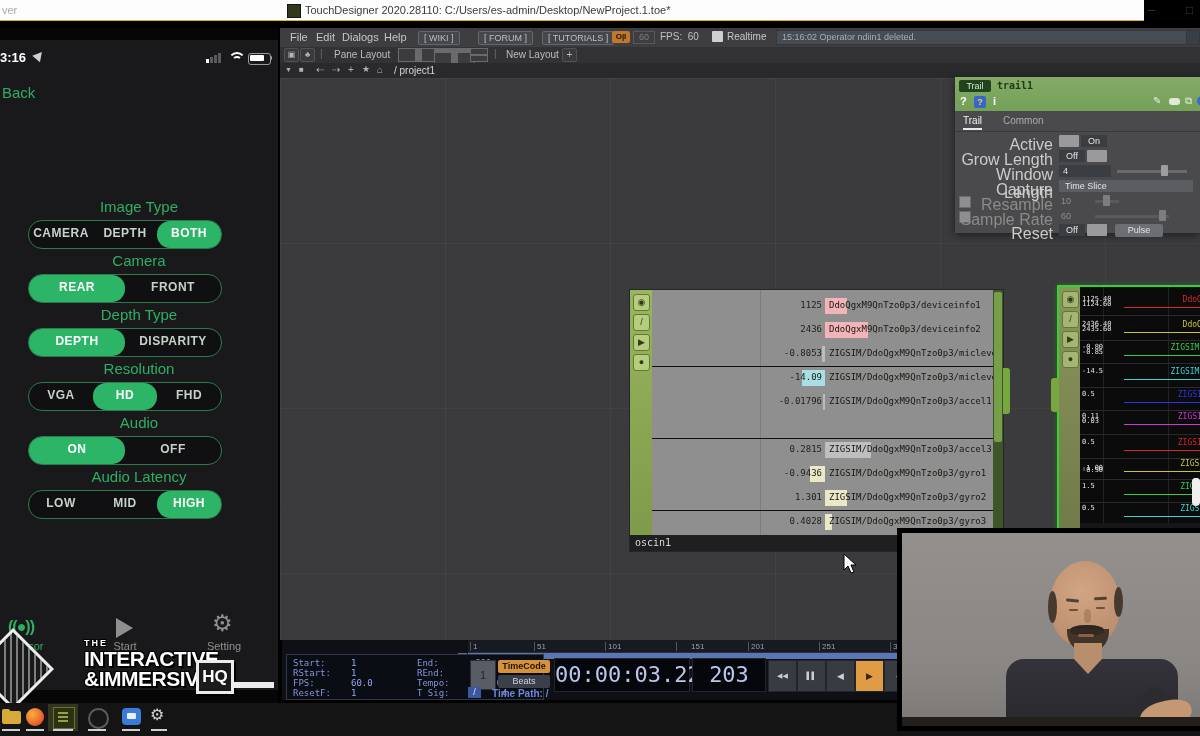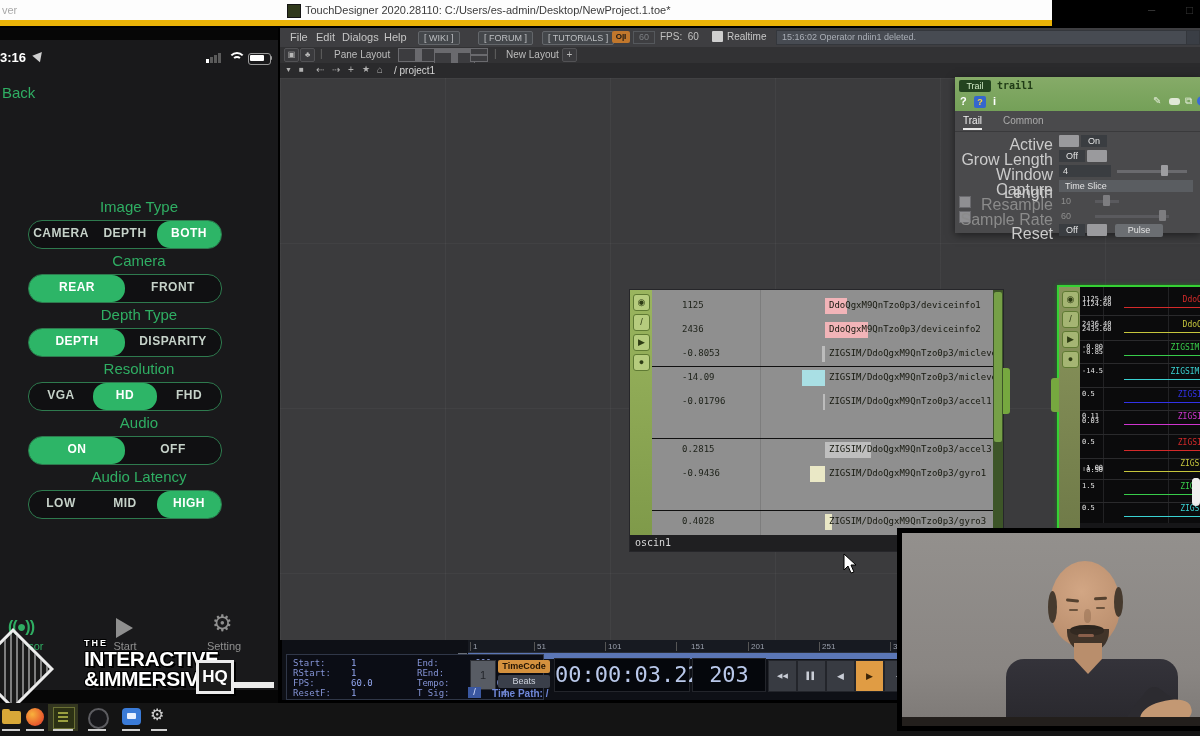--- a/index.html
+++ b/index.html
@@ -1,21 +1,21 @@
 <!DOCTYPE html>
 <html><head>
 <meta charset="utf-8">
 <style>
   html,body{margin:0;padding:0;background:#000;}
   #stage{position:relative;width:1200px;height:736px;overflow:hidden;background:#000;
          font-family:"Liberation Sans",sans-serif;-webkit-font-smoothing:antialiased;}
   .abs{position:absolute;}
   .mono{font-family:"DejaVu Sans Mono",monospace;}
   
-  .titlebar{left:0;top:8;width:1052px;height:20px;background:#fdfdfd;border-bottom:6px solid #eab308;}
+  .titlebar{left:0;top:8;width:1144px;height:20px;background:#fdfdfd;border-bottom:1px solid #eab308;}
   .titletext{color:#3a3a3a;font-size:11px;line-height:20px;}
   
   .menubar{left:280px;top:28px;width:920px;height:19px;background:#3e3e41;color:#c6c6c6;font-size:11px;}
   .menuitem{top:2px;height:15px;line-height:15px;padding:0 4px;}
   .linkbtn{top:3px;height:12px;line-height:12px;border:1px solid #63666a;border-radius:2px;
            color:#bdbfc2;font-size:9px;padding:0 5px;background:#44474b;}
   .toolbar2{left:280px;top:47px;width:920px;height:16px;background:#323234;color:#bdbdbd;font-size:10px;}
   .pathbar{left:280px;top:63px;width:920px;height:15px;background:#2a2a2c;color:#b2b2b2;font-size:10px;}
   .ptool{top:1px;width:13px;height:12px;background:#3a3a3d;border:1px solid #525255;border-radius:2px;
          color:#b8b8b8;font-size:8px;text-align:center;line-height:12px;}
@@ -25,21 +25,21 @@
     background-image:
       repeating-linear-gradient(to right, rgba(255,255,255,0.035) 0 1px, transparent 1px 165px),
       repeating-linear-gradient(to bottom, rgba(255,255,255,0.03) 0 1px, transparent 1px 165px);}
   
   .oscin{left:350px;top:212px;width:373px;height:261px;background:#8f8f8f;box-shadow:0 0 0 1px #26262a;}
   .flagstrip{left:0;top:0;width:22px;height:245px;background:linear-gradient(#9ab55e,#7f9a4a);}
   .flagicon{left:3px;width:15px;height:15px;background:#b6cc7e;border:1px solid #5f7a33;border-radius:3px;
             color:#2e3c14;font-size:9px;text-align:center;line-height:15px;}
   .oscviewer{left:22px;top:0;width:341px;height:245px;background:#8f8f8f;overflow:hidden;}
   .oscrow{left:0;width:341px;height:24px;}
-  .oscval{top:6px;left:30px;width:140px;text-align:left;color:#20241c;font-size:9px;}
+  .oscval{top:6px;left:30px;width:140px;text-align:right;color:#20241c;font-size:9px;}
   .oscname{top:6px;left:177px;color:#17190f;font-size:9px;}
   .oscbar{top:4px;height:16px;}
   .oscsep{left:0;width:341px;height:1px;background:#101010;}
   .namebar{background:#1f1f21;color:#d9d9d9;font-size:10px;}
   .nbtn{top:3px;width:9px;height:9px;border-radius:2px;}
   .oscscroll{left:363px;top:0;width:10px;height:245px;background:#3d5528;}
   .oscscrollhandle{left:364px;top:2px;width:8px;height:150px;background:#76a047;border-radius:2px;}
   
   .trail{left:777px;top:207px;width:385px;height:268px;background:#101010;border:2px solid #35d234;box-shadow:0 0 4px #1f7a1f;}
   .trailflag{left:0;top:0;width:21px;height:248px;background:linear-gradient(#8a955c,#6f7a48);}
@@ -187,20 +187,25 @@
       <div class="abs oscsep" style="top:148px;"></div>
       <div class="abs oscrow" style="top:148px;">
         <span class="abs oscbar" style="left: 173px; width: 46px; background: rgb(191, 191, 191);"></span>
         <span class="abs oscval mono">0.2815</span>
         <span class="abs oscname mono">ZIGSIM/DdoQgxM9QnTzo0p3/accel3</span>
       </div>
       <div class="abs oscrow" style="top:172px;">
         <span class="abs oscbar" style="left: 158px; width: 15px; background: rgb(234, 232, 198);"></span>
         <span class="abs oscval mono">-0.9436</span>
         <span class="abs oscname mono">ZIGSIM/DdoQgxM9QnTzo0p3/gyro1</span>
+      </div>
+      <div class="abs oscrow" style="top:196px;">
+        <span class="abs oscbar" style="left: 173px; width: 22px; background: rgb(234, 232, 198);"></span>
+        <span class="abs oscval mono">1.301</span>
+        <span class="abs oscname mono">ZIGSIM/DdoQgxM9QnTzo0p3/gyro2</span>
       </div>
       <div class="abs oscsep" style="top:220px;"></div>
       <div class="abs oscrow" style="top:220px;">
         <span class="abs oscbar" style="left: 173px; width: 7px; background: rgb(234, 232, 198);"></span>
         <span class="abs oscval mono">0.4028</span>
         <span class="abs oscname mono">ZIGSIM/DdoQgxM9QnTzo0p3/gyro3</span>
       </div>
     </div>
     <div class="abs oscscroll"></div>
     <div class="abs oscscrollhandle"></div>

